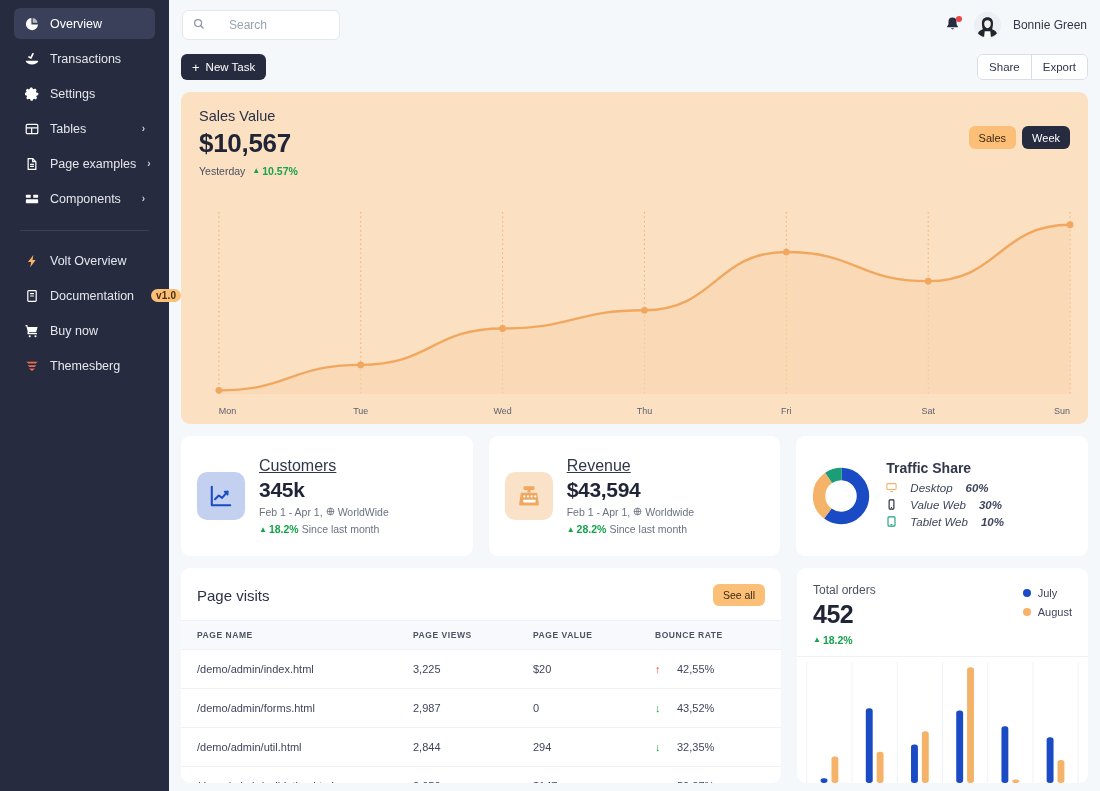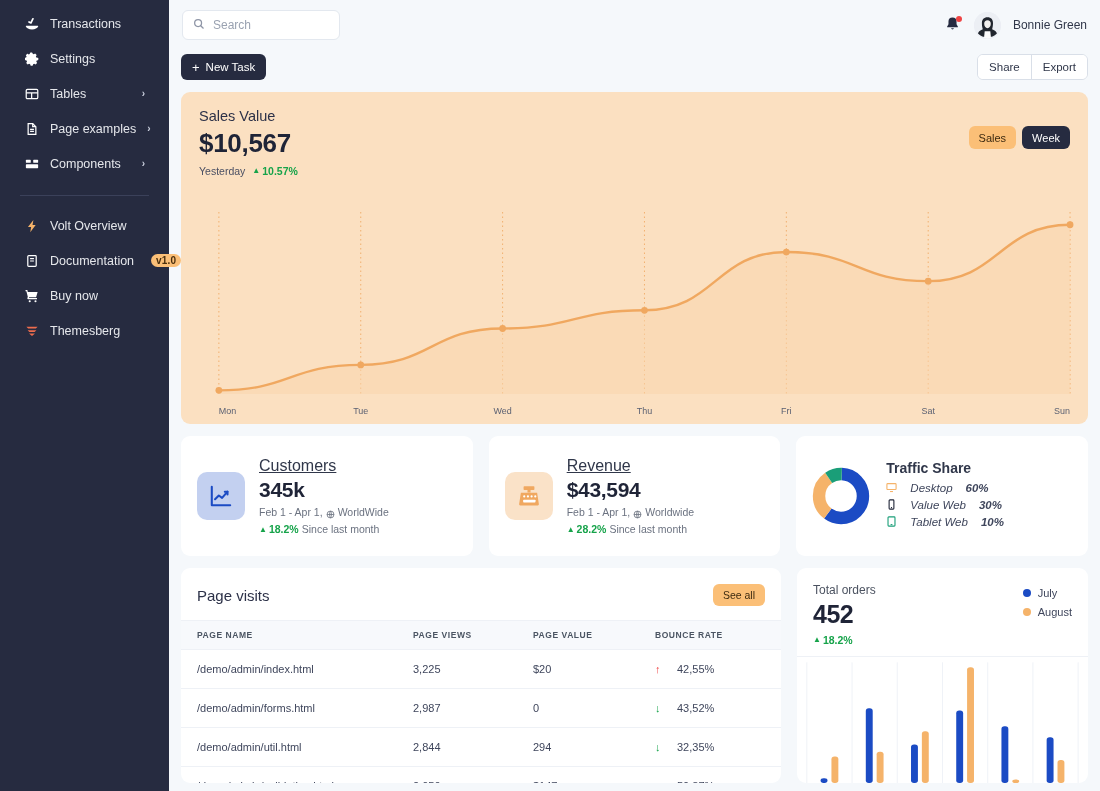--- a/index.html
+++ b/index.html
@@ -30,21 +30,21 @@
   .divider { height: 1px; background: #3b415a; margin: 12px 6px 14px 6px; }
   .badge-ver {
     background: #fbbf77; color: #4a2f0d; font-size: 10px; font-weight: 700;
     border-radius: 8px; padding: 1px 5px; margin-left: 6px; letter-spacing: .2px;
   }
 
   
   .main { flex: 1; height: 791px; overflow: hidden; padding: 0 12px; }
   .topbar { display: flex; align-items: center; height: 50px; padding: 0 1px; }
   .search-box {
-    display: flex; align-items: center; gap: 8px;
+    display: flex; align-items: center; gap: 24px;
     width: 158px; height: 30px; background: #fff;
     border: 1px solid #e3e8ef; border-radius: 6px; padding: 0 10px;
   }
   .search-box svg { width: 12px; height: 12px; color: #8e95a6; flex: 0 0 12px; }
   .search-box input {
     border: 0; outline: 0; font-size: 12px; color: #4b5563;
     font-family: "Liberation Sans", sans-serif; width: 100%; background: transparent;
   }
   .search-box input::placeholder { color: #9aa2b1; }
   .top-right { margin-left: auto; display: flex; align-items: center; gap: 12px; }
@@ -101,21 +101,21 @@
     flex: 1; background: #fff; border-radius: 9px; padding: 18px 16px;
     display: flex; align-items: center; gap: 14px; height: 120px;
   }
   .stat-ic { width: 48px; height: 48px; border-radius: 10px; display: flex; align-items: center; justify-content: center; flex: 0 0 48px; }
   .ic-customers { background: #c3d0f0; color: #1b4bc4; }
   .ic-revenue { background: #fae2c8; color: #f0a860; }
   .stat-ic svg { width: 26px; height: 26px; }
   .stat-body { }
   .stat-label { font-size: 16px; color: #30374a; margin-bottom: 2px; text-decoration: underline; }
   .stat-value { font-size: 21px; font-weight: 700; color: #1f2437; letter-spacing: -.3px; line-height: 1.2; }
-  .stat-range { font-size: 10.5px; color: #6b7280; margin-top: 4px; display: flex; align-items: flex-end; gap: 3px; }
+  .stat-range { font-size: 10.5px; color: #6b7280; margin-top: 4px; display: flex; align-items: flex-start; gap: 3px; }
   .globe-ic { width: 9px; height: 9px; }
   .stat-delta { font-size: 10.5px; color: #6b7280; margin-top: 5px; display: flex; align-items: center; gap: 3px; }
   .stat-delta .g { color: #16a34a; font-weight: 600; display: flex; align-items: center; gap: 2px; }
 
   
   .traffic-card { display: flex; align-items: center; gap: 16px; }
   .donut { width: 58px; height: 58px; flex: 0 0 58px; }
   .traffic-title { font-size: 14px; color: #30374a; font-weight: 600; margin-bottom: 6px; }
   .traffic-item { display: flex; align-items: flex-start; gap: 13px; font-size: 11.5px; color: #3f465c; margin-bottom: 4px; font-style: italic; }
   .traffic-item svg { width: 11px; height: 11px; flex: 0 0 11px; }
@@ -158,20 +158,29 @@
   .orders-chart { position: absolute; left: 0; right: 0; top: 88px; bottom: 0; border-top: 1px solid #eef1f6; }
   .orders-chart svg { width: 100%; height: 100%; display: block; }
 </style>
 </head>
 <body>
 
 <div class="app">
 
   <aside class="sidebar">
     <div>
+      <div class="nav-item active">
+        <span class="nav-ic">
+          <svg viewBox="0 0 16 16" fill="currentColor">
+              <path d="M7.3 1.1A6.9 6.9 0 0 0 1 8a7 7 0 0 0 7 7 6.9 6.9 0 0 0 6.9-6.3H7.3z"></path>
+              <path d="M8.8 1.1v5.6h5.6A6.9 6.9 0 0 0 8.8 1.1z" opacity=".65"></path>
+            </svg>
+        </span>
+        <span class="nav-label">Overview</span>
+      </div>
       <div class="nav-item">
         <span class="nav-ic">
           <svg viewBox="0 0 16 16" fill="currentColor">
               <path d="M9.4 1.2a1 1 0 0 0-1.3.5L6.4 5.5 5 4.8a1 1 0 0 0-1 1.7l2.4 1.2a1 1 0 0 0 1.3-.5l2-4.3a1 1 0 0 0-.3-1.7z"></path>
               <path d="M1.5 10h13a.6.6 0 0 1 .5.9c-1 1.9-3.2 3.3-7 3.3s-6-1.4-7-3.3a.6.6 0 0 1 .5-.9z"></path>
             </svg>
         </span>
         <span class="nav-label">Transactions</span>
       </div>
       <div class="nav-item">

